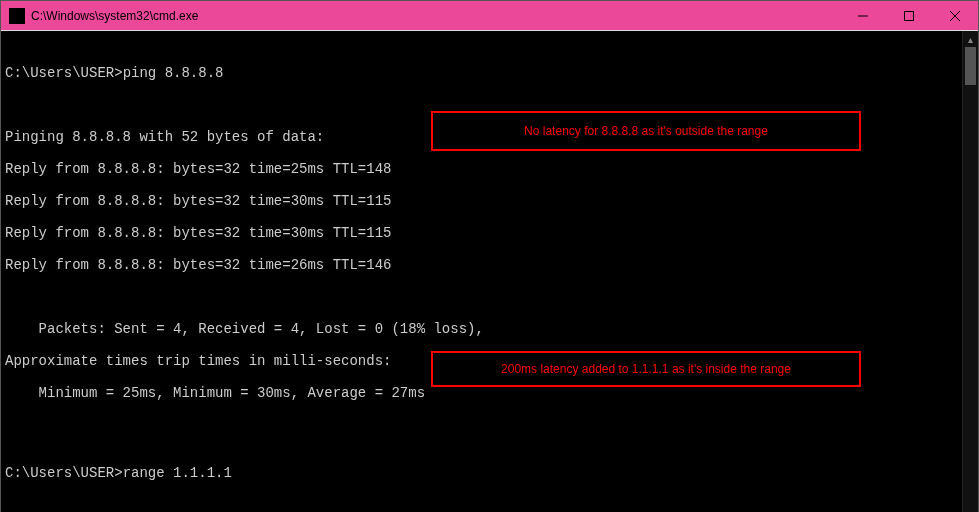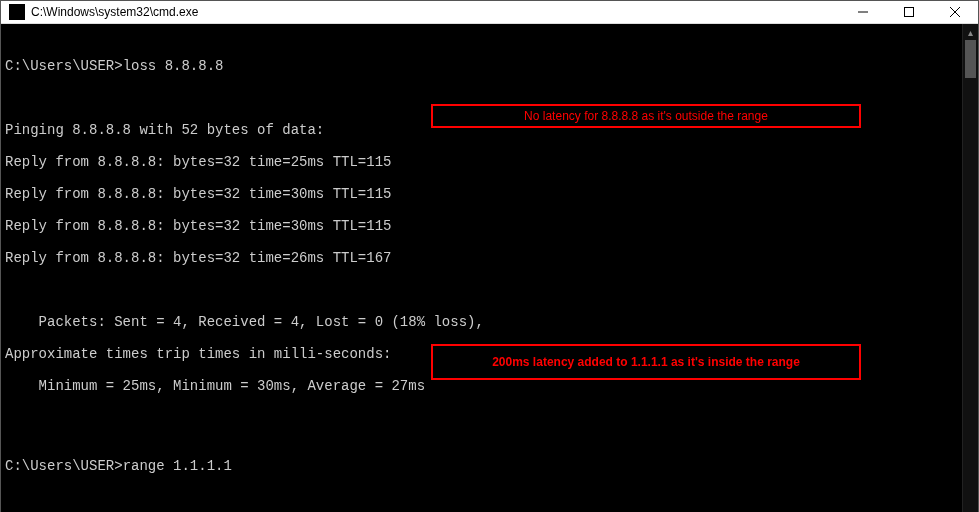--- a/index.html
+++ b/index.html
@@ -10,22 +10,22 @@
     height: 512px;
     border: 1px solid #555;
     display: flex;
     flex-direction: column;
     background: #000;
     position: relative;
   }
 
   
   .titlebar {
-    height: 23px;
-    background: #ffffff;
+    height: 30px;
+    background: #ec4899;
     display: flex;
     align-items: center;
     border-bottom: 1px solid #ddd;
     flex-shrink: 0;
   }
   .titlebar .icon {
     width: 16px; height: 16px;
     margin-left: 8px; margin-right: 6px;
     background: #000;
     display: inline-block;
@@ -125,28 +125,28 @@
             <line x1="0" y1="0" x2="10" y2="10" stroke="#000" stroke-width="1"></line>
             <line x1="10" y1="0" x2="0" y2="10" stroke="#000" stroke-width="1"></line>
           </svg>
       </div>
     </div>
   </div>
 
   <div class="termwrap">
     <div class="term">
 <div>
-<span>C:\Users\USER&gt;</span><span>loss 8.8.8.8</span>
+<span>C:\Users\USER&gt;</span><span>ping 8.8.8.8</span>
 </div>
 <div> </div>
 <div>Pinging 8.8.8.8 with 52 bytes of data:</div>
-<div>Reply from 8.8.8.8: bytes=32 time=25ms TTL=115</div>
+<div>Reply from 8.8.8.8: bytes=32 time=25ms TTL=148</div>
 <div>Reply from 8.8.8.8: bytes=32 time=30ms TTL=115</div>
 <div>Reply from 8.8.8.8: bytes=32 time=30ms TTL=115</div>
-<div>Reply from 8.8.8.8: bytes=32 time=26ms TTL=167</div>
+<div>Reply from 8.8.8.8: bytes=32 time=26ms TTL=146</div>
 <div> </div>
 <div>    Packets: Sent = 4, Received = 4, Lost = 0 (18% loss),</div>
 <div>Approximate times trip times in milli-seconds:</div>
 <div>    Minimum = 25ms, Minimum = 30ms, Average = 27ms</div>
 <div> </div>
 <div>
 <span>C:\Users\USER&gt;</span><span>range 1.1.1.1</span>
 </div>
 
 
@@ -156,24 +156,24 @@
 
 
 
 
 
 
 
 
 
       
-      <div class="annot" style="left:430px; top:80px; width:430px; height:24px;">
+      <div class="annot" style="left:430px; top:80px; width:430px; height:40px;">
         <span>No latency for 8.8.8.8 as it's outside the range</span>
       </div>
-      <div class="annot" style="left:430px; top:320px; width:430px; height:36px;font-weight:bold;">
+      <div class="annot" style="left:430px; top:320px; width:430px; height:36px;">
         <span>200ms latency added to 1.1.1.1 as it's inside the range</span>
       </div>
     </div>
 
     <div class="scrollbar">
       <div class="arrow">▴</div>
       <div class="thumb"></div>
     </div>
   </div>
 

